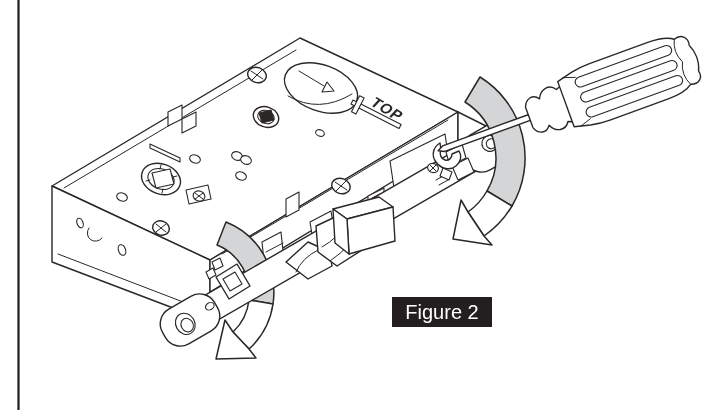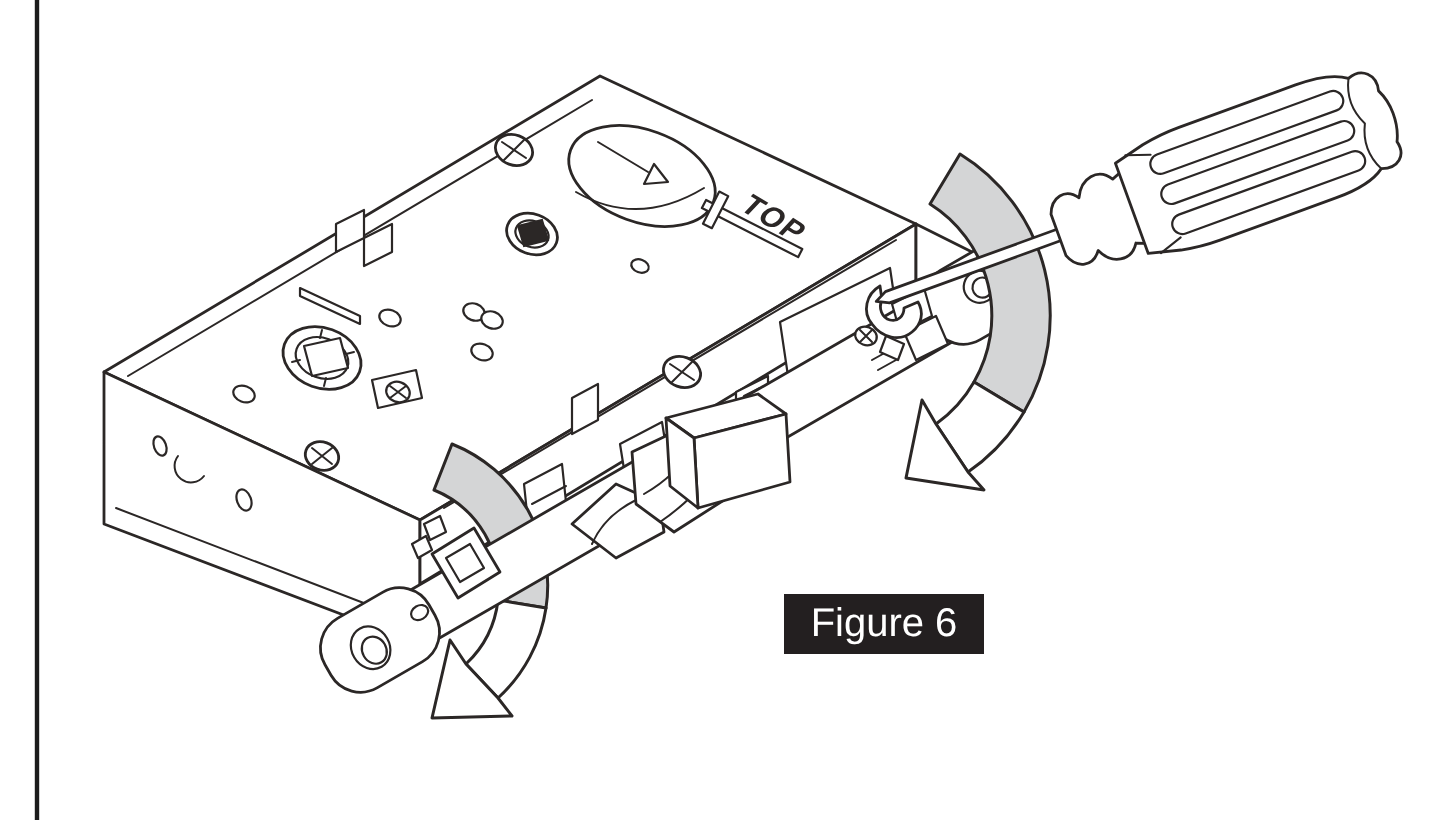--- a/index.html
+++ b/index.html
@@ -194,14 +194,14 @@
     <rect class="w2" x="150" y="11" width="102" height="10" rx="5"></rect>
     <path class="thin" d="M140,-26 L152,-22 M140,26 L152,22"></path>
   </g>
 
   <g>
     <path class="ribbon" d="M512,206 A95,95 0 0 1 484,236 L468,212 A66,66 0 0 0 487,191 Z" fill="#ffffff"></path>
     <path class="ribbon" d="M484,236 L492,245 L453,239 L461,200 L468,212 Z" fill="#ffffff"></path>
   </g>
 </svg>
 
-<div id="figure-label">Figure 6</div>
+<div id="figure-label">Figure 2</div>
 </div>
 
 </body></html>

